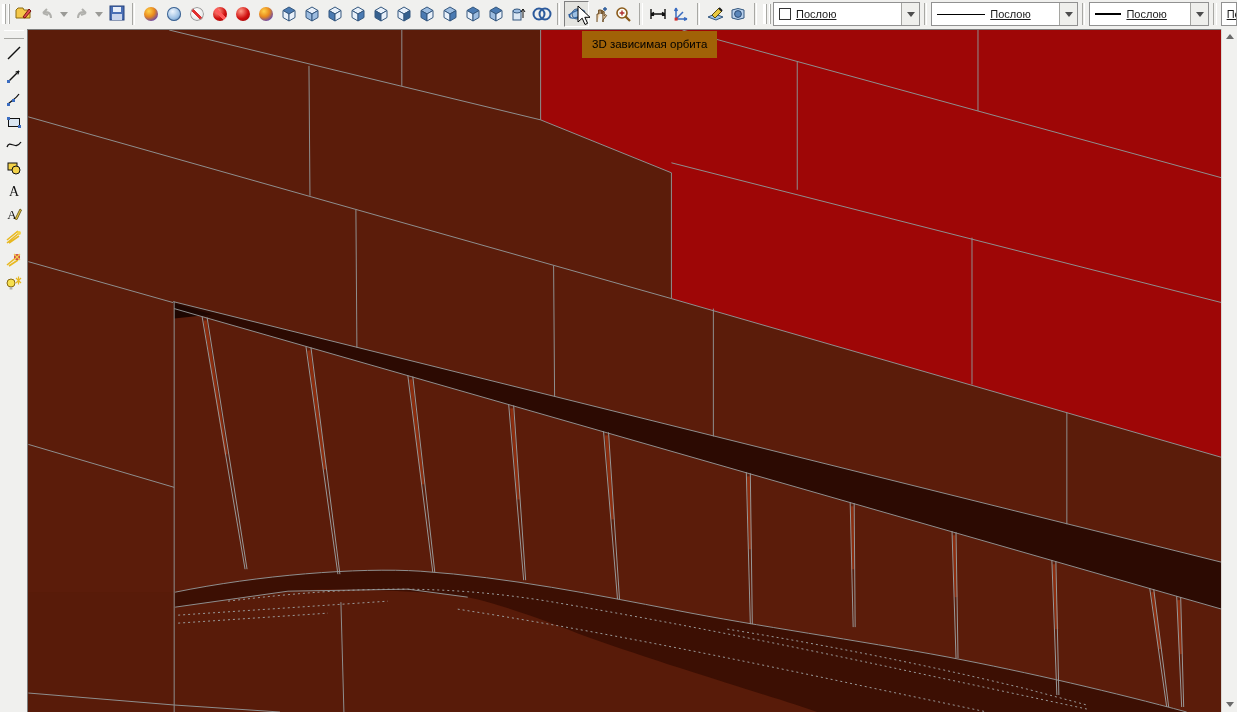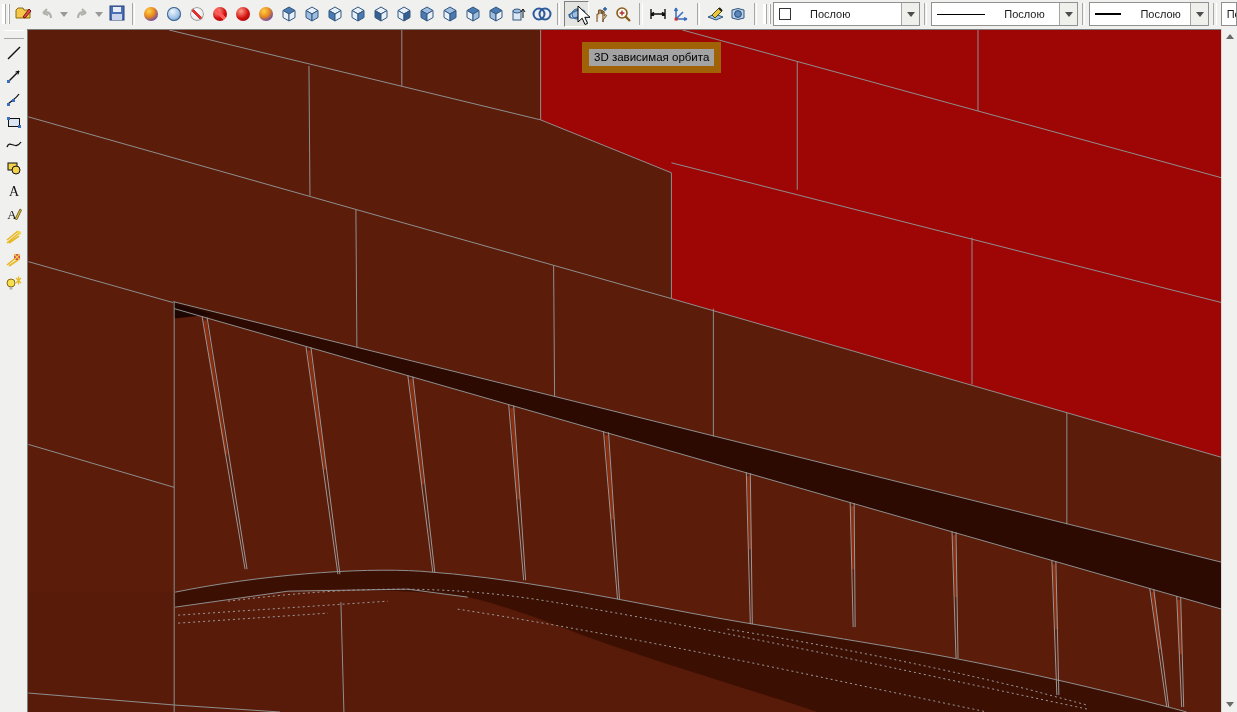--- a/index.html
+++ b/index.html
@@ -19,21 +19,21 @@
   .btn.pressed{width:23px;background:#e4e4e0;border:1px solid;border-color:#808080 #fff #fff #808080;}
   .sph{width:14px;height:14px;border-radius:50%;}
   .g-gold{background:radial-gradient(circle at 35% 30%, #ffd24a, #e8891e 42%, #6a48a8 78%, #2f2470);}
   .g-wire{background:radial-gradient(circle at 40% 32%, #eef5fd, #9cc0e4 55%, #4773a8);box-shadow:inset 0 0 0 1px #3c618f;}
   .g-hidden{background:linear-gradient(45deg, transparent 42%, #e03030 42%, #e03030 56%, transparent 56%), radial-gradient(circle at 40% 35%, #ffffff, #e8e8e8 70%, #bdbdbd);box-shadow:inset 0 0 0 1px #9a9a9a;}
   .g-redslash{background:linear-gradient(45deg, transparent 40%, #ff5a5a 40%, #ff5a5a 58%, transparent 58%), radial-gradient(circle at 35% 30%, #ff9a86, #d01010 55%, #8d0505);}
   .g-red{background:radial-gradient(circle at 35% 30%, #ff9a86, #d01010 55%, #8d0505);}
 
   .combo{height:22px;background:#fff;border:1px solid #919191;display:flex;align-items:center;
          flex:0 0 auto;overflow:hidden;}
-  .combo .cbody{display:flex;align-items:center;gap:19px;padding:0 5px;flex:1 1 auto;white-space:nowrap;}
+  .combo .cbody{display:flex;align-items:center;gap:5px;padding:0 5px;flex:1 1 auto;white-space:nowrap;text-decoration:underline;}
   .combo .arrow{width:17px;align-self:stretch;background:#efefec;border-left:1px solid #a5a5a1;
          display:flex;align-items:center;justify-content:center;}
   .tri-dn{width:0;height:0;border:4px solid transparent;border-top:5px solid #4d4d4d;margin-top:4px;}
   .swatch{width:10px;height:10px;background:#fff;border:1px solid #333;}
   .ltline{display:inline-block;width:48px;height:0;border-top:1px solid #000;}
   .lwline{display:inline-block;width:26px;height:0;border-top:2px solid #000;}
 
   
   .dock{position:absolute;left:0;top:28px;width:27px;bottom:0;background:#f0f0ee;}
   .vtb{display:flex;flex-direction:column;align-items:center;padding-top:2px;}
@@ -46,21 +46,21 @@
   .canvas svg{display:block;}
 
   
   .vscroll{position:absolute;right:0;top:29px;width:15px;bottom:0;background:#f1f1ef;
            border-left:1px solid #d8d8d4;display:flex;flex-direction:column;justify-content:space-between;}
   .sbtn{height:15px;display:flex;align-items:center;justify-content:center;background:#f1f1ef;}
   .tri-up{width:0;height:0;border:4px solid transparent;border-bottom:5px solid #6a6a6a;margin-bottom:4px;}
   .tri-dn2{width:0;height:0;border:4px solid transparent;border-top:5px solid #6a6a6a;margin-top:4px;}
 
   
-  .tooltip{position:absolute;left:582px;top:42px;background:#a3a3a3;border:7px solid #a16207;
+  .tooltip{position:absolute;left:582px;top:31px;background:#a16207;border:5px solid #a16207;
            padding:2px 5px 3px 5px;font-size:11.5px;color:#000;white-space:nowrap;z-index:40;}
   .cursor{position:absolute;left:577px;top:5px;z-index:50;pointer-events:none;}
 </style>
 </head>
 <body>
 
 <div class="app">
 
   <div class="tb">
     <div class="grip"></div>

